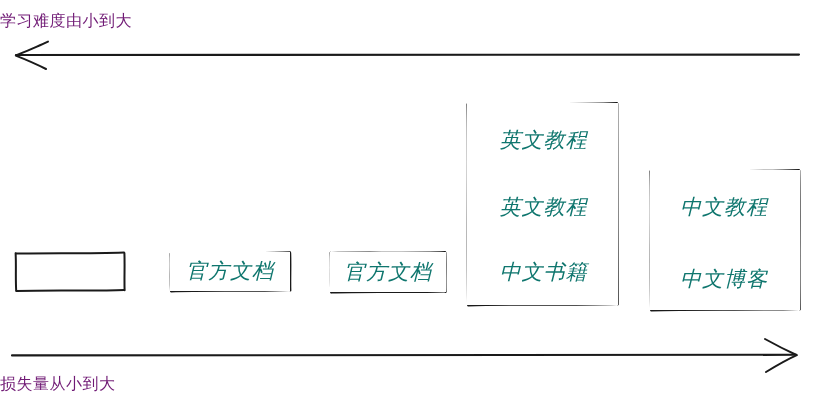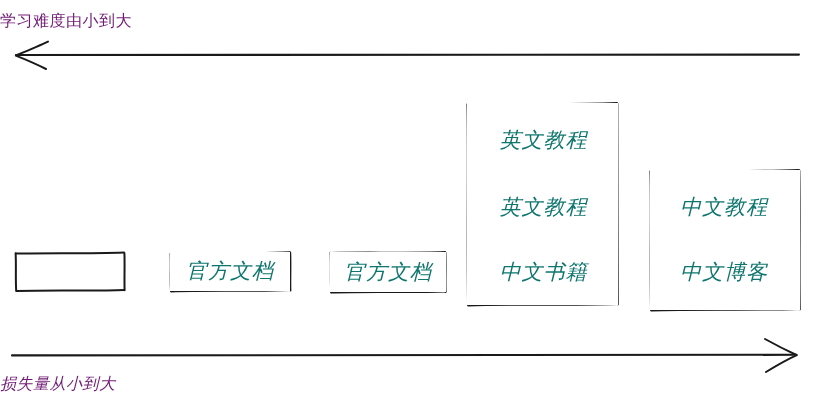--- a/index.html
+++ b/index.html
@@ -35,21 +35,20 @@
   }
   #top-axis-label {
     left: 0;
     top: 13px;
     width: 813px;
   }
   #bottom-axis-label {
     left: 0;
     top: 376px;
     width: 813px;
-    font-style: italic;
   }
 
   
   .node {
     position: absolute;
     box-sizing: border-box;
     background: #ffffff;
     display: flex;
     align-items: center;
     justify-content: center;
@@ -194,18 +193,18 @@
     </div>
     <div class="node" style="left:20px; top:151px; width:113px; height:36px;">
       <span class="node-label">中文书籍</span>
     </div>
   </div>
 
   <div class="group-box" style="left:650px; top:170px; width:150px; height:140px;">
     <div class="node" style="left:13px; top:20px; width:122px; height:34px;">
       <span class="node-label">中文教程</span>
     </div>
-    <div class="node" style="left:13px; top:84px; width:122px; height:36px;">
+    <div class="node" style="left:13px; top:84px; width:122px; height:36px;align-items:flex-end;">
       <span class="node-label">中文博客</span>
     </div>
   </div>
 
 </div>
 
 </body></html>

